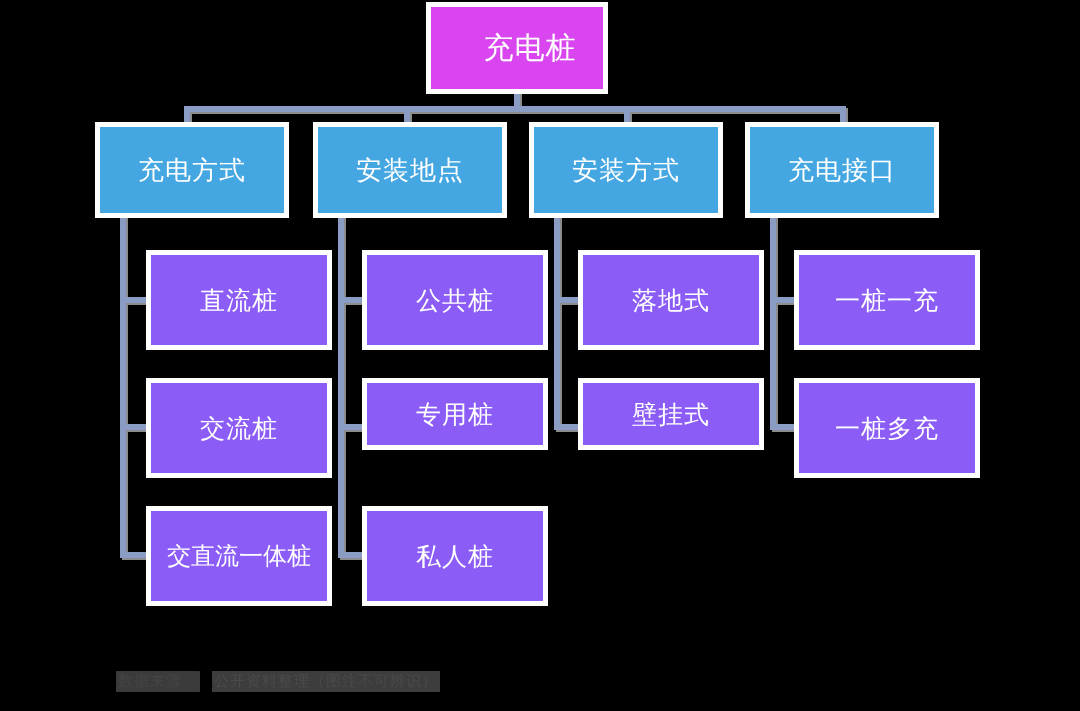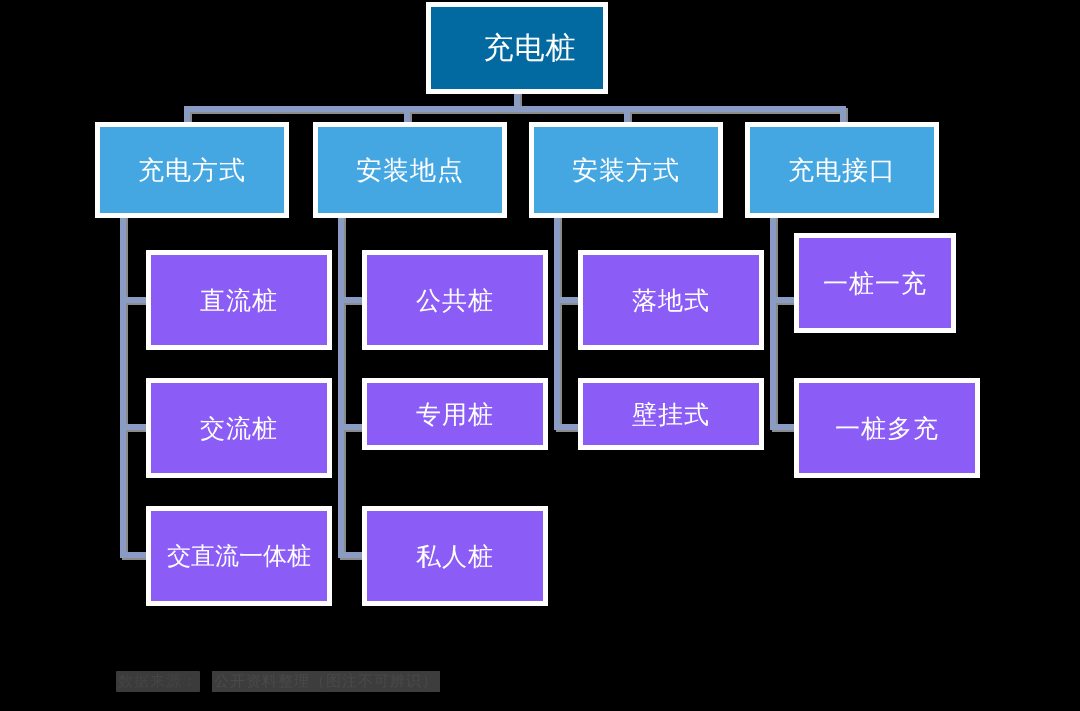--- a/index.html
+++ b/index.html
@@ -51,21 +51,21 @@
     align-items: center;
     justify-content: center;
   }
   .node .label {
     color: #ffffff;
     white-space: nowrap;
     letter-spacing: 1px;
     line-height: 1;
   }
 
-  .node.root .fill      { background: #0369a1; padding-left: 26px; }
+  .node.root .fill      { background: #d946ef; padding-left: 26px; }
   .node.level2 .fill    { background: #45a7e2; }
   .node.level3 .fill    { background: #8b5cf6; }
 
   .node.root .label     { font-size: 30px; }
   .node.level2 .label   { font-size: 26px; }
   .node.level3 .label   { font-size: 25px; }
   .node.level3.wide .label { font-size: 24px; letter-spacing: 0px; }
 
   
   #caption {
@@ -212,21 +212,21 @@
     <div class="fill">
       <span class="label">落地式</span>
     </div>
   </div>
   <div class="node level3" style="left:578px; top:378px; width:186px; height:72px;">
     <div class="fill">
       <span class="label">壁挂式</span>
     </div>
   </div>
 
-  <div class="node level3" style="left:794px; top:233px; width:162px; height:100px;">
+  <div class="node level3" style="left:794px; top:250px; width:186px; height:100px;">
     <div class="fill">
       <span class="label">一桩一充</span>
     </div>
   </div>
   <div class="node level3" style="left:794px; top:378px; width:186px; height:100px;">
     <div class="fill">
       <span class="label">一桩多充</span>
     </div>
   </div>
 

